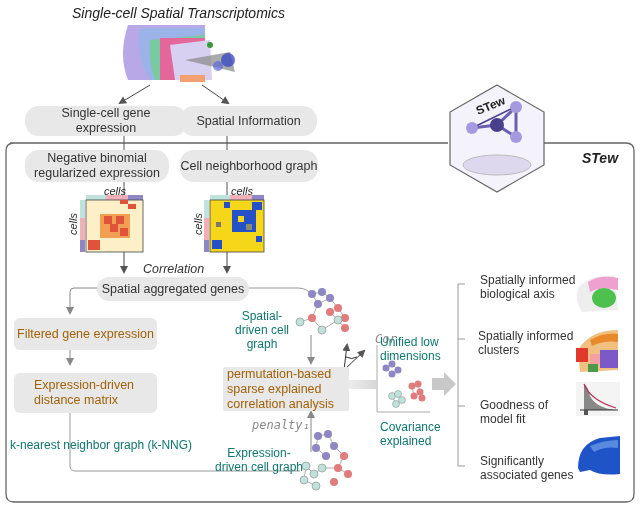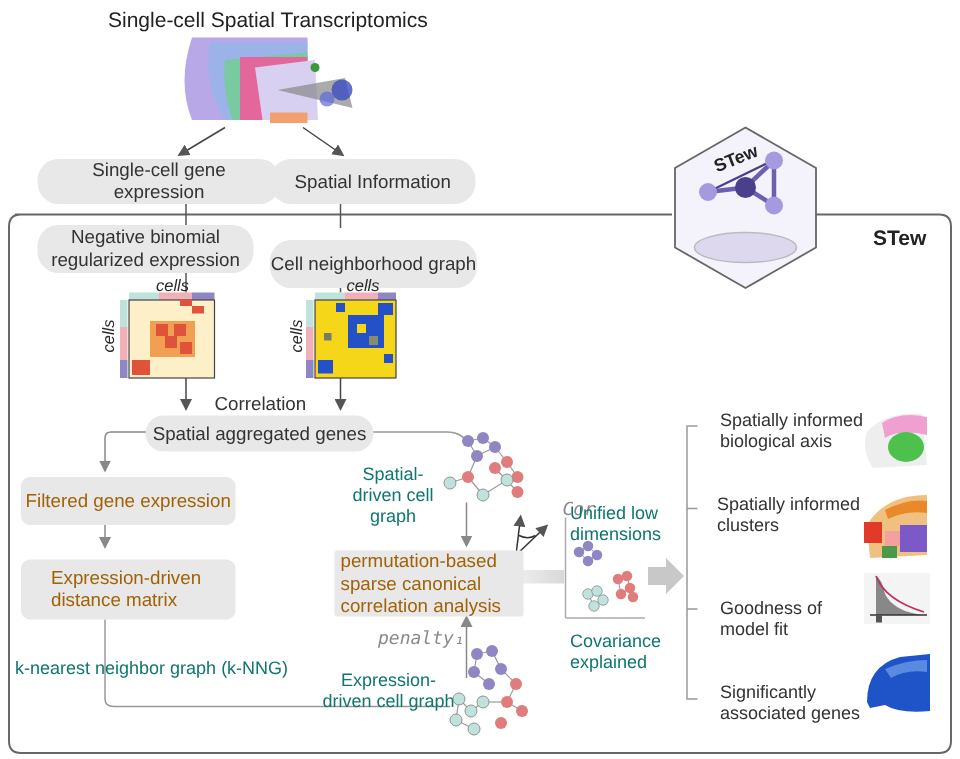--- a/index.html
+++ b/index.html
@@ -1,18 +1,18 @@
 <!DOCTYPE html>
 <html><head>
 <meta charset="utf-8">
 <style>
   html, body { margin:0; padding:0; background:#ffffff; }
   body { width:640px; height:506px; position:relative; overflow:hidden;
          font-family:"Liberation Sans", "DejaVu Sans", sans-serif; color:#2a2a2a; }
-  .abs { position:absolute; }
+  .abs { position:absolute;font-style:italic; }
   .pill { position:absolute; background:#e8e8e8; border-radius:14px; text-align:center;
           display:flex; align-items:center; justify-content:center; font-size:12.5px; line-height:15px; color:#333; }
   .box { position:absolute; background:#e8e8e8; border-radius:6px; text-align:left;
           display:flex; align-items:center; justify-content:center; font-size:12.5px; line-height:15px; color:#a16207; }
   .lbl { position:absolute; font-size:12px; line-height:14px; color:#0f766e; text-align:center; }
   .mono { font-family:"DejaVu Sans Mono", monospace; font-style:italic; color:#8a8a8a; font-size:12px; }
   svg { position:absolute; left:0; top:0; }
   .outcome { position:absolute; font-size:12px; line-height:14px; color:#333; }
 </style>
 </head>
@@ -94,21 +94,21 @@
   <circle cx="472" cy="128" r="6" fill="#a59ae0"></circle>
   <circle cx="497" cy="125" r="7" fill="#4a3f8c"></circle>
   <circle cx="516" cy="107" r="6" fill="#a59ae0"></circle>
   <circle cx="516" cy="137" r="6" fill="#a59ae0"></circle>
   <text x="478" y="115" font-size="12" font-weight="bold" fill="#222" transform="rotate(-22 478 115)" font-family="Liberation Sans, sans-serif">STew</text>
 </svg>
 
 <div class="abs" style="left:582px;top:150px;font-size:14px;font-weight:bold;color:#222;">STew</div>
 
 <div class="pill" style="left:25px;top:150px;width:140px;height:32px;padding:0 2px;">Negative binomial regularized expression</div>
-<div class="pill" style="left:180px;top:150px;width:138px;height:32px;margin-top:10px;">Cell neighborhood graph</div>
+<div class="pill" style="left:180px;top:150px;width:138px;height:32px;">Cell neighborhood graph</div>
 
 <div class="abs" style="left:104px;top:185px;font-size:11px;font-style:italic;">cells</div>
 <div class="abs" style="left:231px;top:185px;font-size:11px;font-style:italic;">cells</div>
 <div class="abs" style="left:62px;top:218px;font-size:11px;font-style:italic;transform:rotate(-90deg);">cells</div>
 <div class="abs" style="left:187px;top:218px;font-size:11px;font-style:italic;transform:rotate(-90deg);">cells</div>
 
 <svg width="640" height="506">
   <rect x="86" y="195" width="20" height="5" fill="#bfe3dc"></rect>
     <rect x="106" y="195" width="22" height="5" fill="#f0b0b8"></rect>
     <rect x="128" y="195" width="15" height="5" fill="#8f86c4"></rect>
@@ -209,21 +209,21 @@
   <circle cx="306" cy="466" r="4" fill="#bfe3dc" stroke="#888" stroke-width="0.6"></circle>
     <circle cx="314" cy="474" r="4" fill="#bfe3dc" stroke="#888" stroke-width="0.6"></circle>
   <circle cx="322" cy="468" r="4" fill="#bfe3dc" stroke="#888" stroke-width="0.6"></circle>
     <circle cx="304" cy="480" r="4" fill="#bfe3dc" stroke="#888" stroke-width="0.6"></circle>
   <circle cx="316" cy="486" r="4" fill="#bfe3dc" stroke="#888" stroke-width="0.6"></circle>
 </svg>
 
 <div class="abs mono" style="left:250px;top:348px;margin-top:28px;">penalty₂</div>
 <div class="abs mono" style="left:252px;top:418px;">penalty₁</div>
 
-<div class="box" style="left:223px;top:367px;width:118px;height:44px;padding:0 4px;border-radius:2px;">permutation-based sparse canonical correlation analysis</div>
+<div class="box" style="left:223px;top:367px;width:118px;height:44px;padding:0 4px;border-radius:2px;">permutation-based sparse explained correlation analysis</div>
 
 <div class="abs mono" style="left:348px;top:332px;margin-left:27px;">Cor</div>
 
 <div class="lbl" style="left:380px;top:335px;width:62px;text-align:left;">Unified low dimensions</div>
 <div class="lbl" style="left:380px;top:420px;width:62px;text-align:left;">Covariance explained</div>
 
 <svg width="640" height="506">
   <g stroke="#999" stroke-width="0.7">
     <line x1="386" y1="368" x2="392" y2="364"></line>
       <line x1="392" y1="364" x2="398" y2="370"></line>

